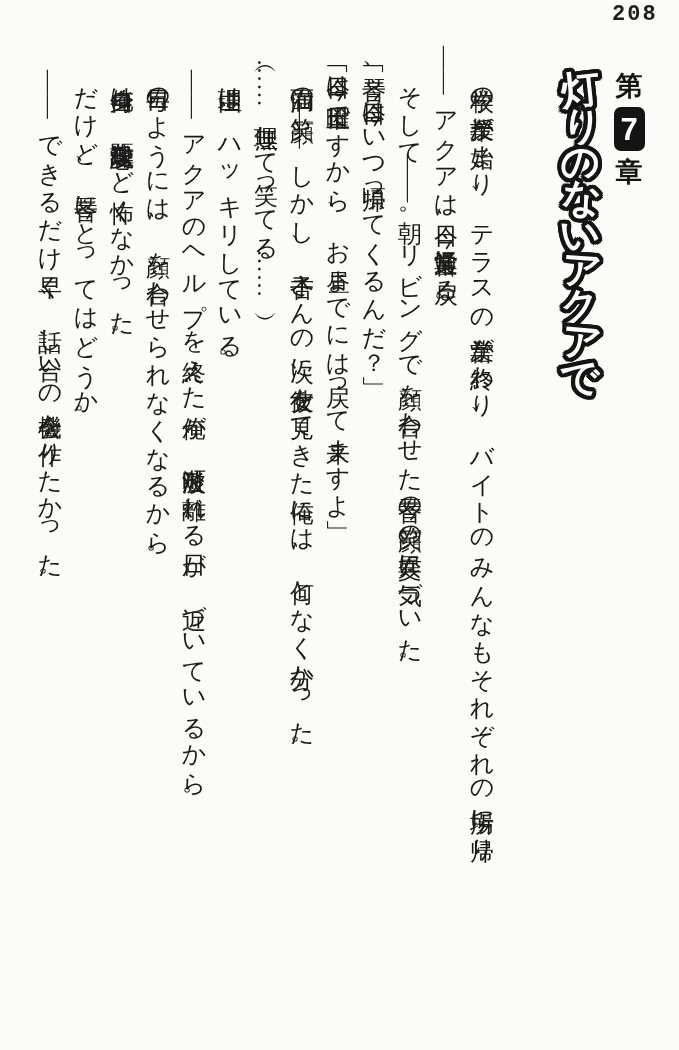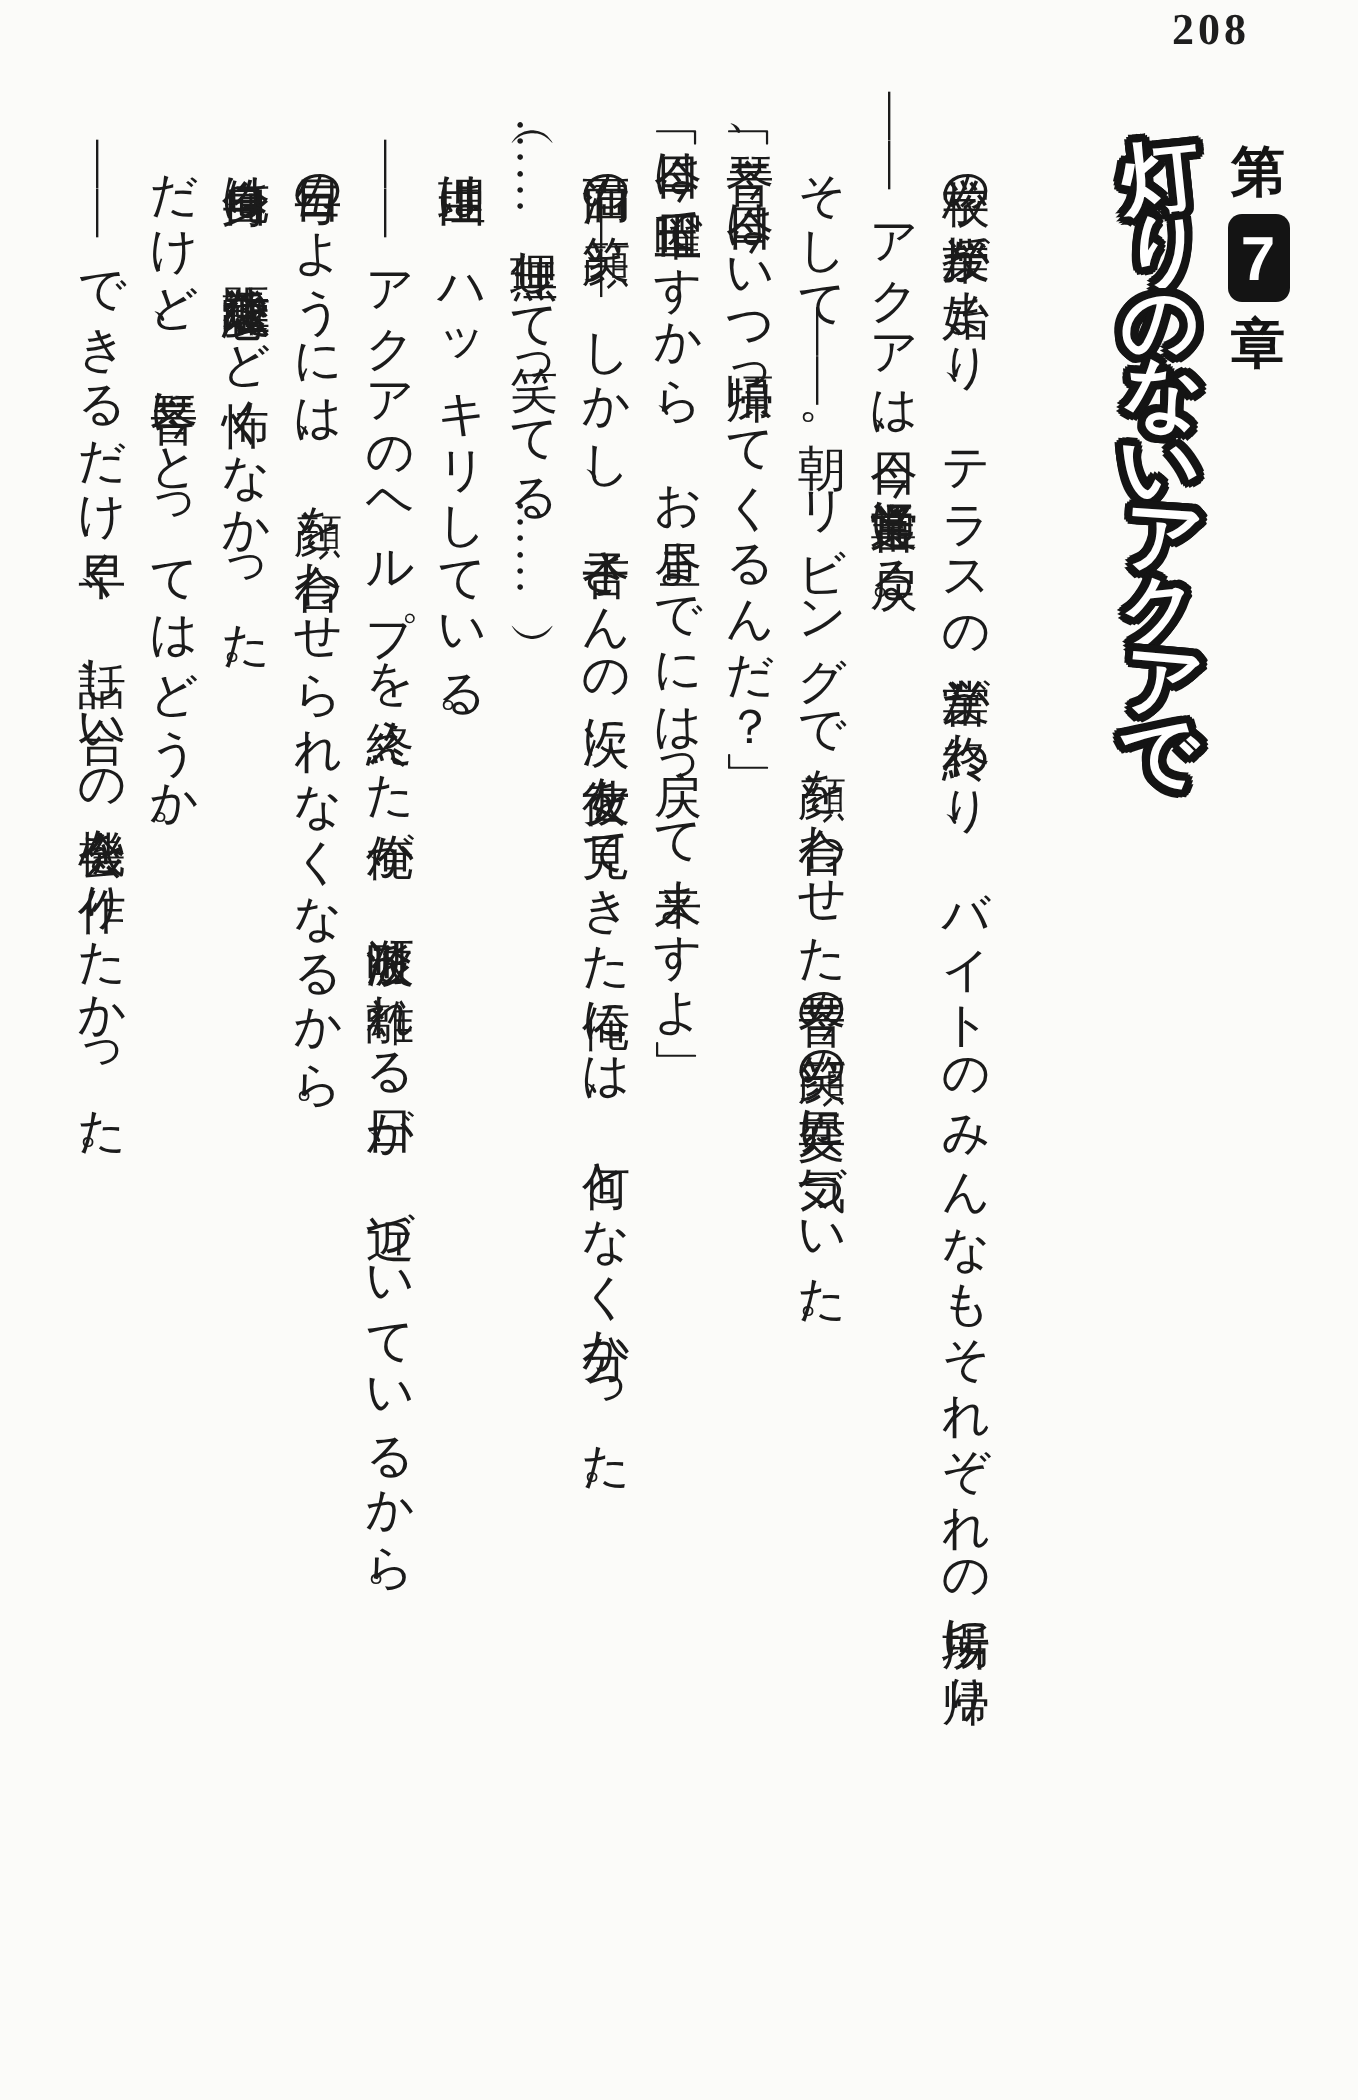--- a/index.html
+++ b/index.html
@@ -8,22 +8,22 @@
     background:#fbfbf9;
     overflow:hidden;
     position:relative;
     font-family:"Liberation Serif","DejaVu Serif",serif;
     color:#1b1b1b;
   }
   .book-page{position:absolute;inset:0;}
 
   
   .page-number{
-    position:absolute;left:586px;top:2px;
-    font-family:Liberation Serif, serif;
+    position:absolute;left:612px;top:2px;
+    font-family:Liberation Mono, monospace;
     font-weight:600;font-size:22px;letter-spacing:2px;color:#1e1e1e;
   }
 
   
   .chapter-label{
     position:absolute;left:611px;top:68px;width:36px;
     display:flex;flex-direction:column;align-items:center;gap:3px;
     font-family:"Liberation Sans","DejaVu Sans",sans-serif;
     font-weight:bold;font-size:27px;color:#141414;
   }

